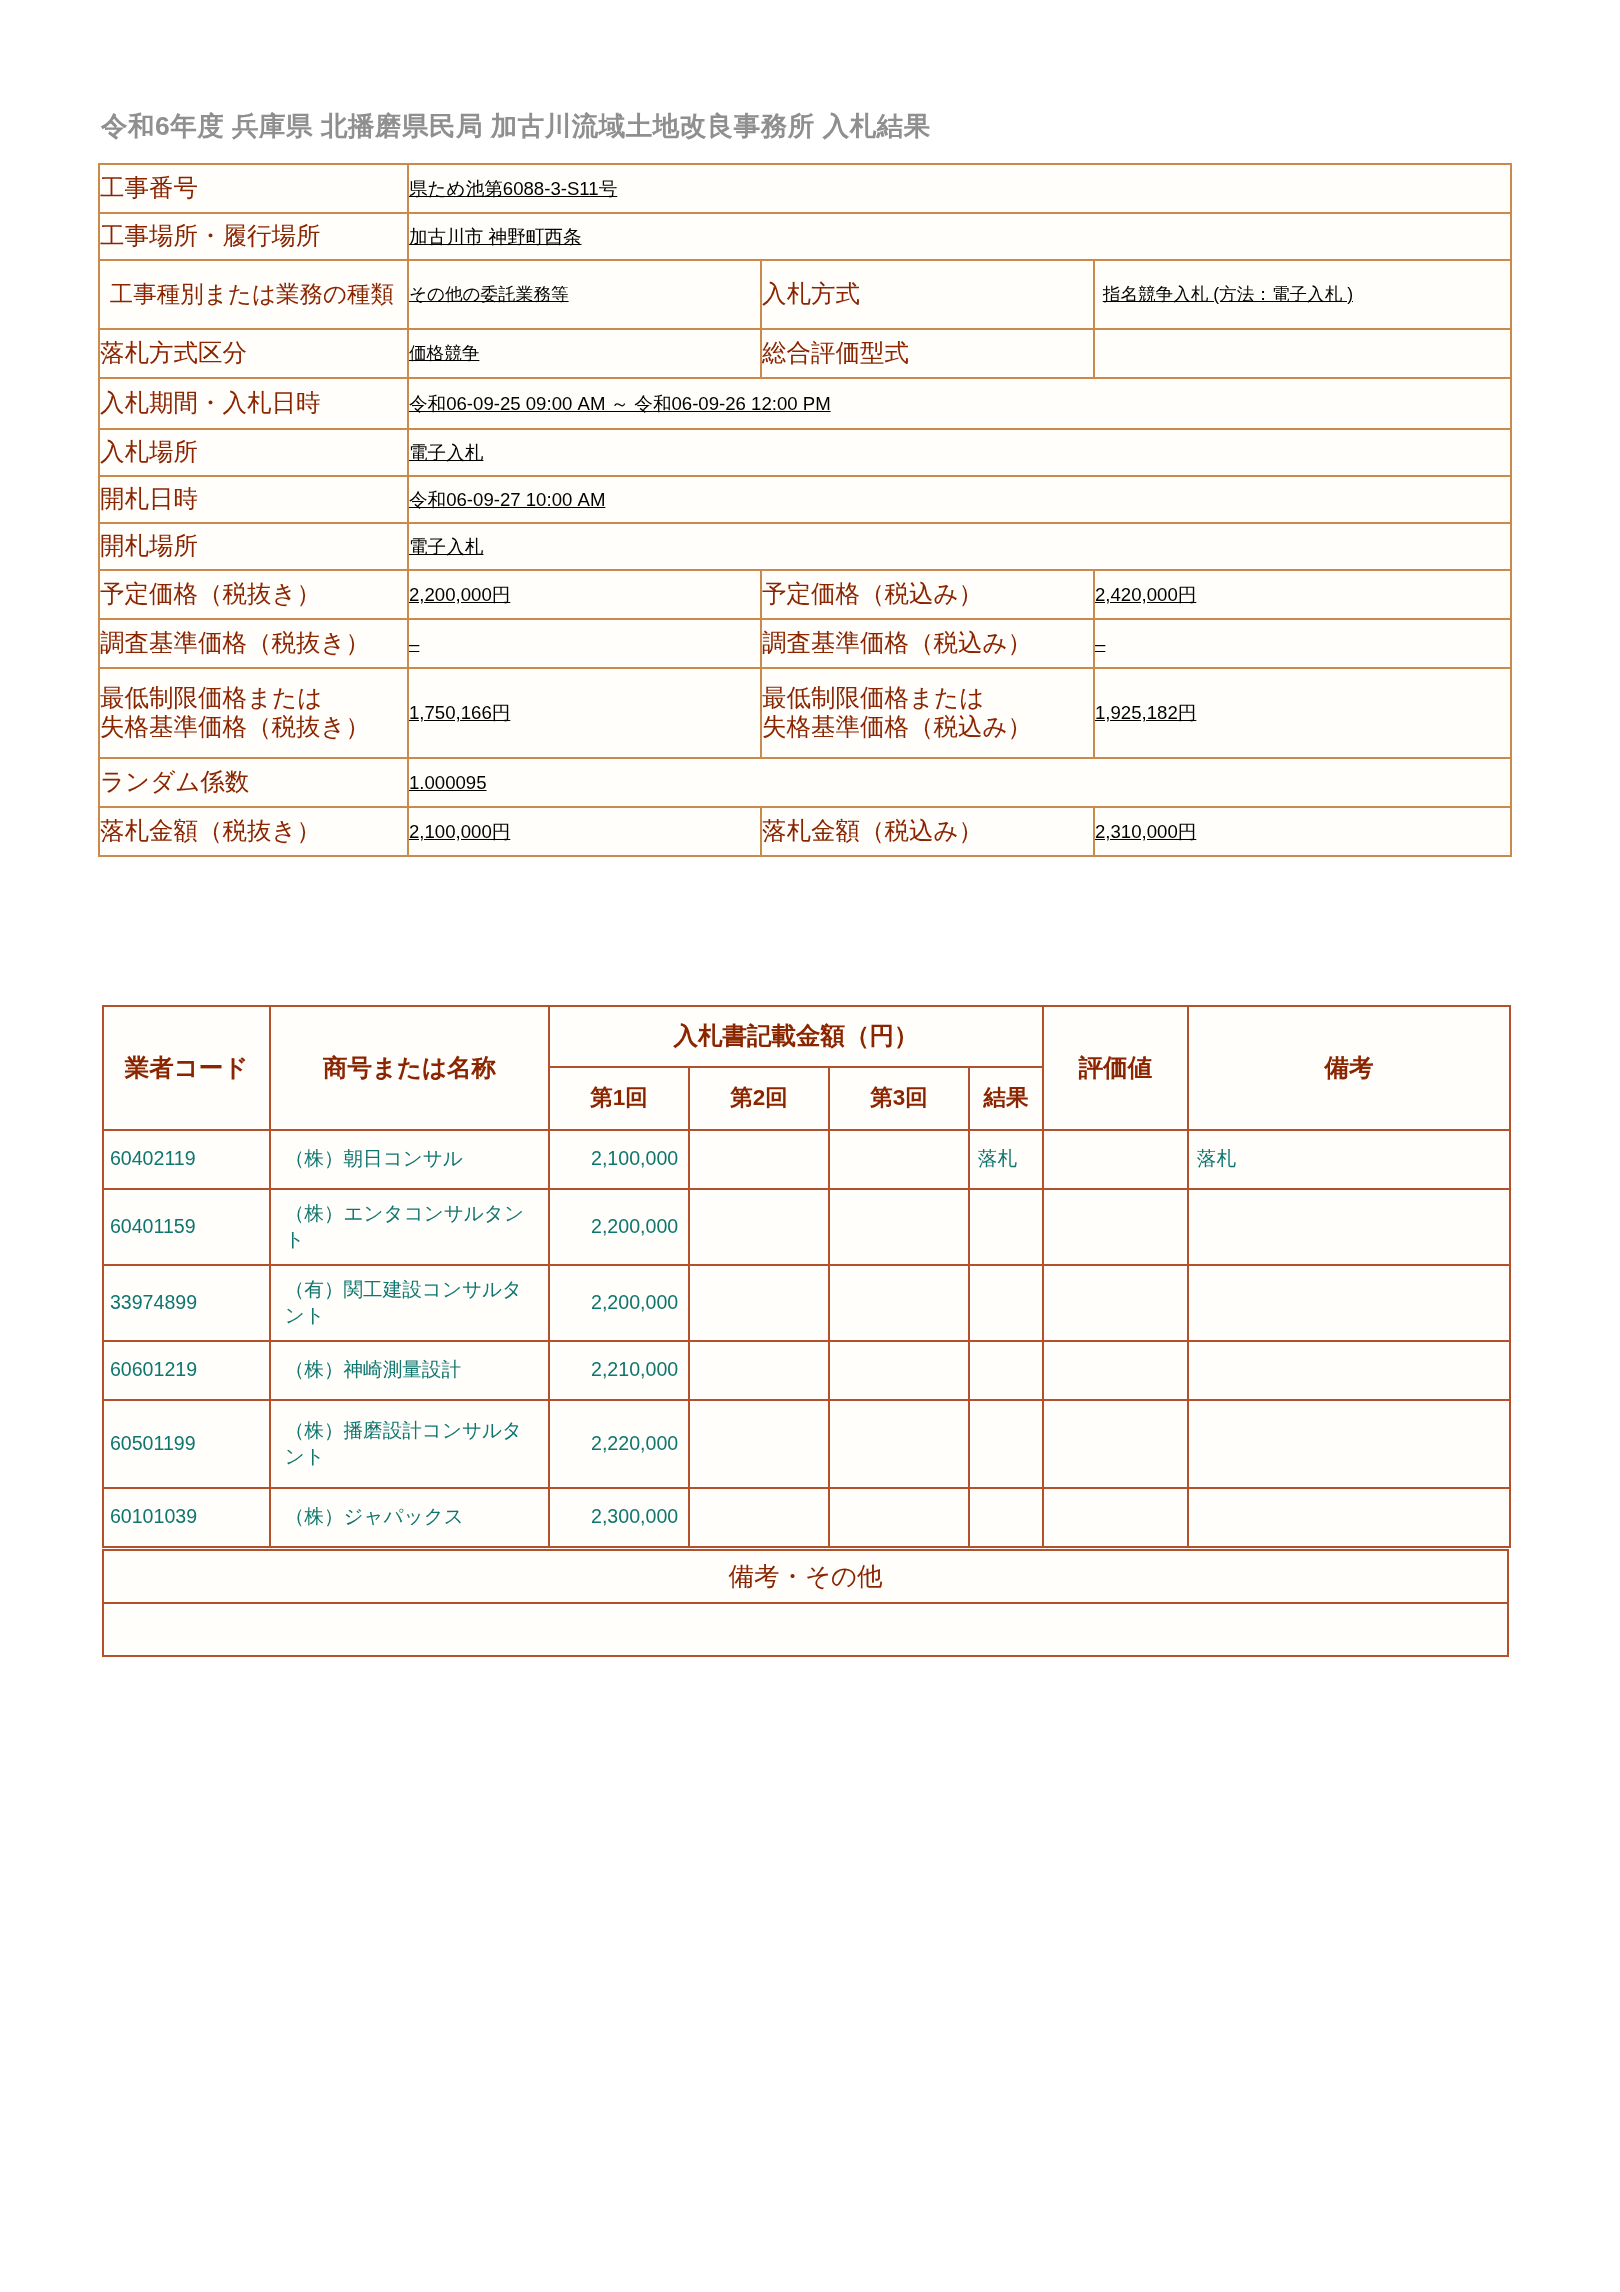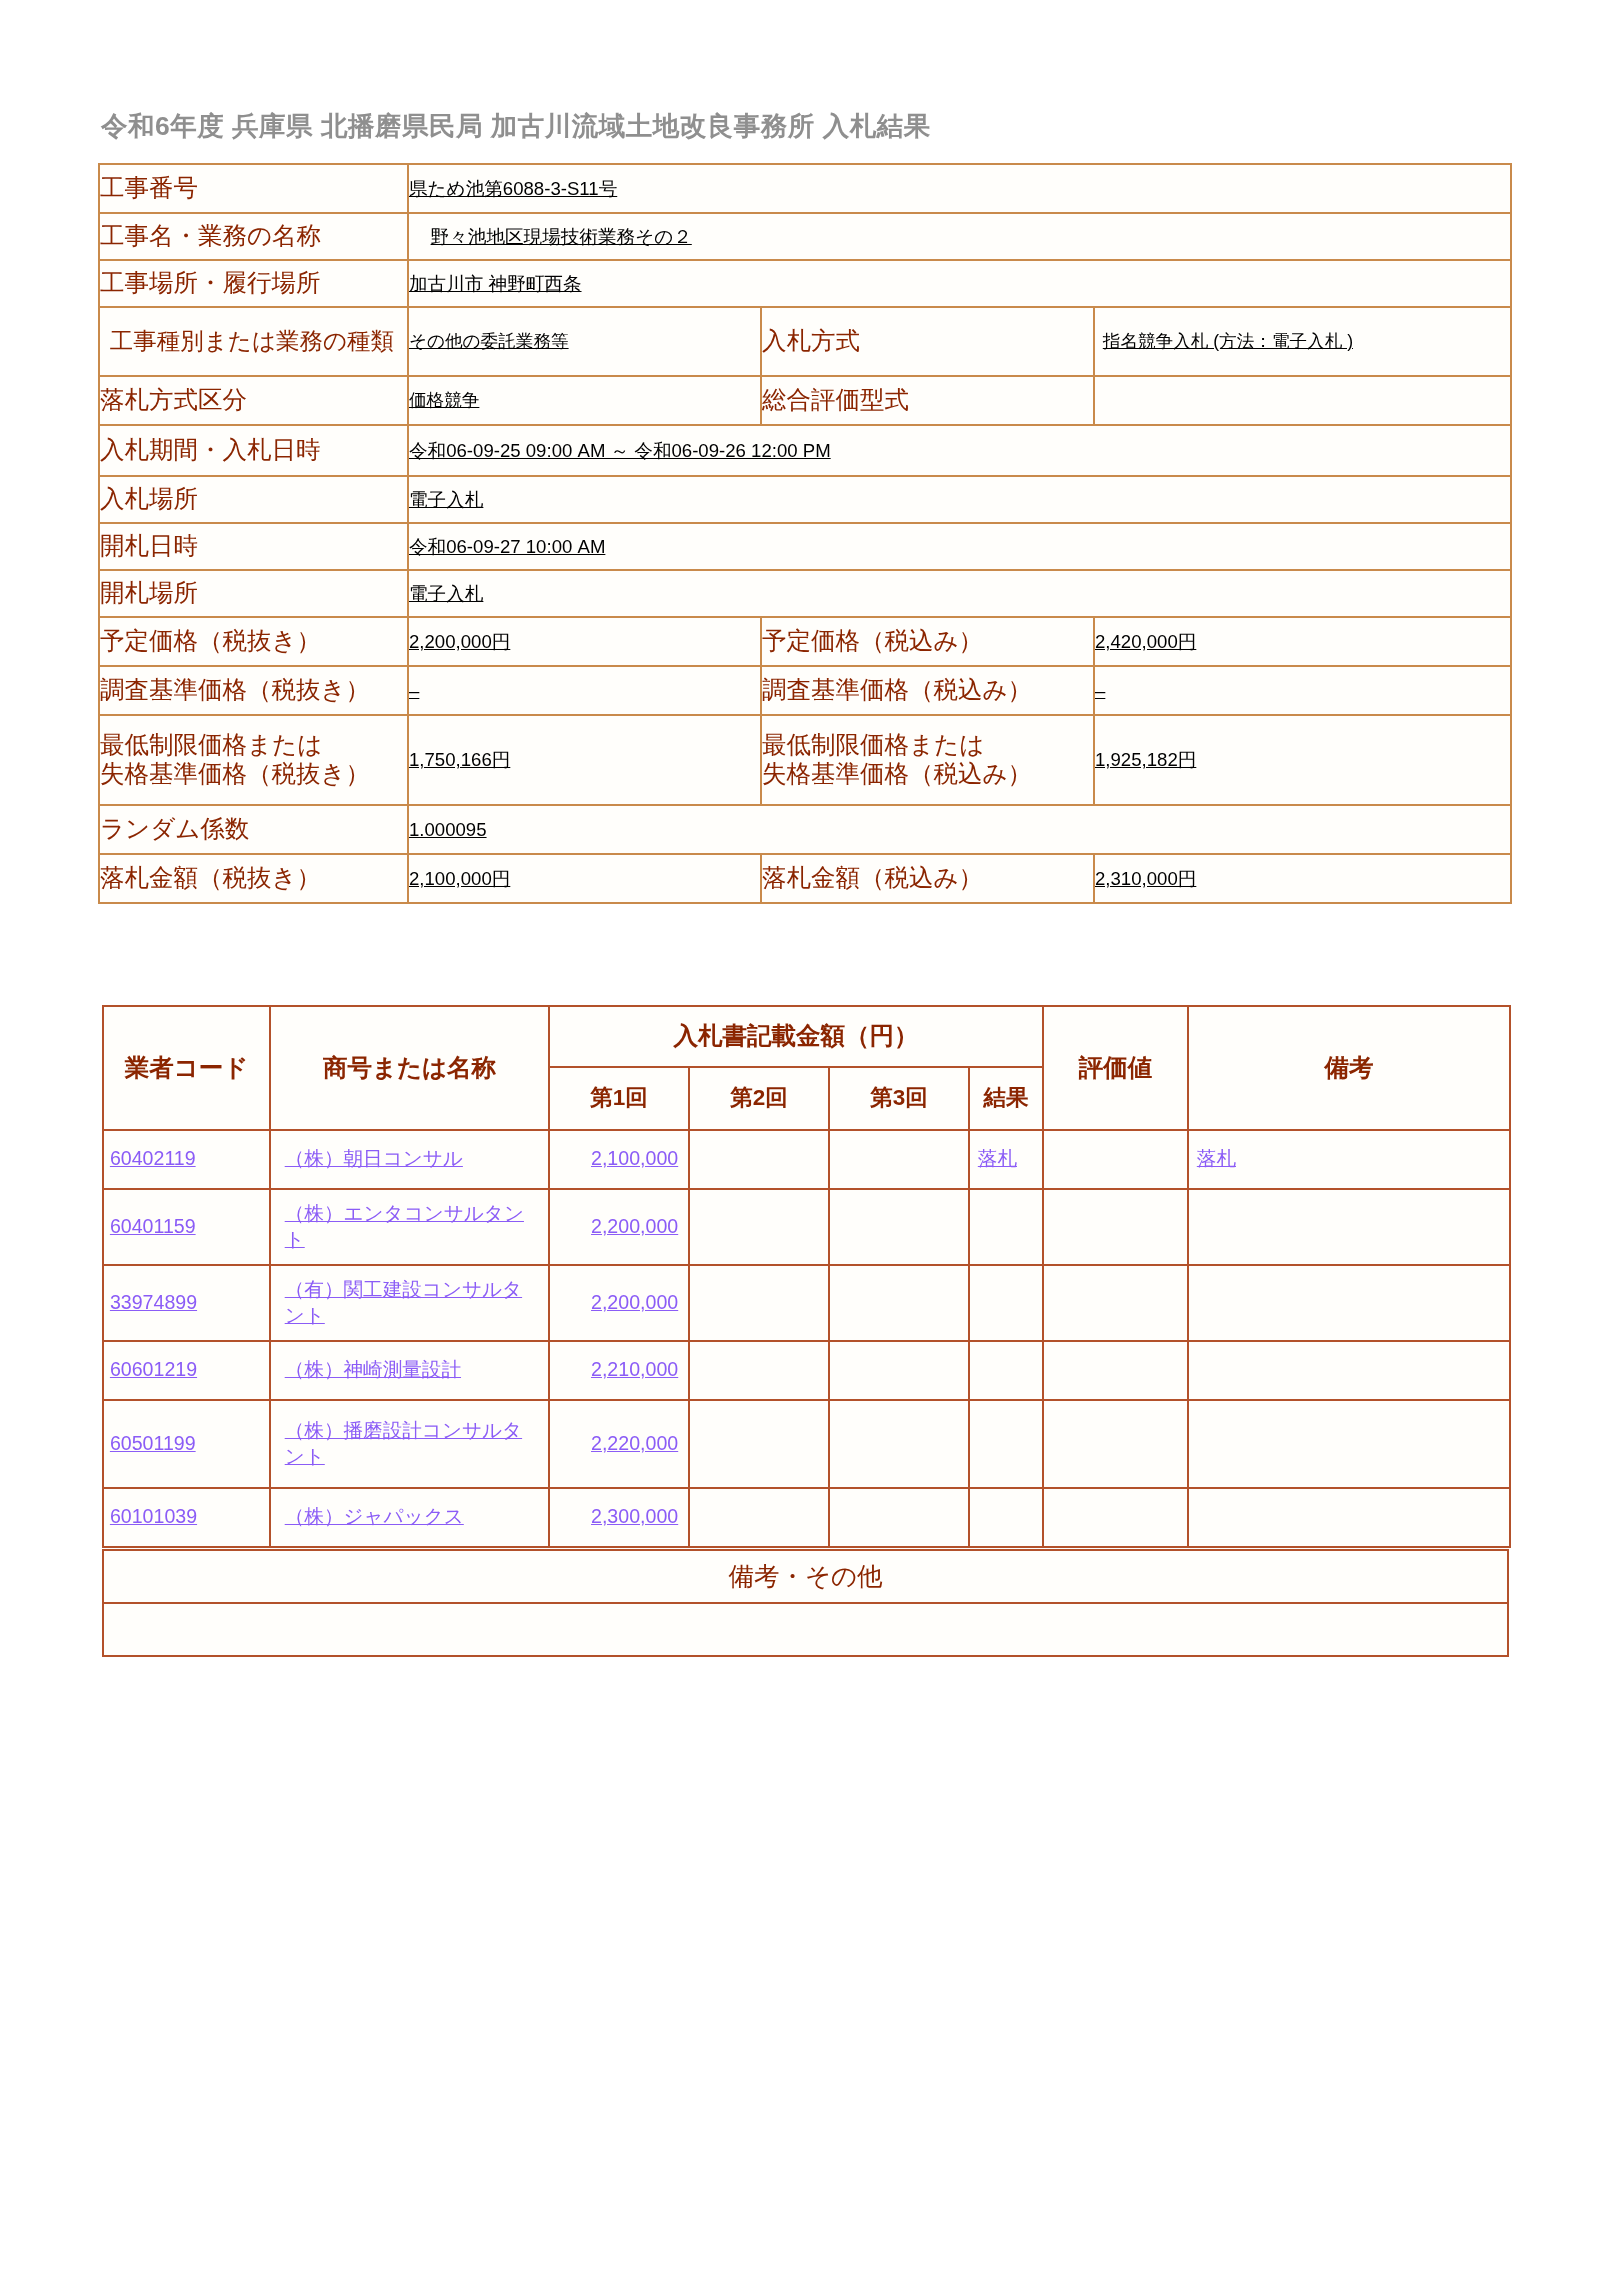--- a/index.html
+++ b/index.html
@@ -85,24 +85,23 @@
     color: #8b2500;
     font-weight: bold;
     font-size: 24.5px;
     text-align: center;
     padding: 5.9px 2px;
     line-height: 1.15;
   }
   #bidders-table .hd.sm { font-size: 22.5px; }
   #bidders-table .cell {
     font-size: 19.6px;
-    color: #8b5cf6;
+    color: #0f766e;
     padding: 5.9px 7.8px;
     line-height: 1.3;
-    text-decoration: underline;
   }
   #bidders-table .cell.code { padding-left: 5.9px; }
   #bidders-table .cell.name { padding-left: 13.7px; }
   #bidders-table .cell.amt { text-align: right; padding-right: 9.8px; }
   #bidders-table .cell.ctr { text-align: left; padding-left: 7.8px; }
   #bidders-table tbody tr { height: 59px; }
 
   
   #remarks-table {
     left: 102px;
@@ -130,24 +129,20 @@
     <colgroup>
       <col style="width:309px">
       <col style="width:353px">
       <col style="width:333px">
       <col style="width:417px">
     </colgroup>
     <tbody>
       <tr style="height:49px">
         <td class="lbl">工事番号</td>
         <td class="val" colspan="3">県ため池第6088-3-S11号</td>
-      </tr>
-      <tr style="height:47px">
-        <td class="lbl">工事名・業務の名称</td>
-        <td class="val indent" colspan="3">野々池地区現場技術業務その２</td>
       </tr>
       <tr style="height:47px">
         <td class="lbl">工事場所・履行場所</td>
         <td class="val" colspan="3">加古川市 神野町西条</td>
       </tr>
       <tr style="height:69px">
         <td class="lbl" style="padding-left:9.8px;font-size:23.5px">工事種別または業務の種類</td>
         <td class="val small">その他の委託業務等</td>
         <td class="lbl">入札方式</td>
         <td class="val small" style="line-height:1.45;padding-left:7.8px">指名競争入札 (方法：電子入札 )</td>

